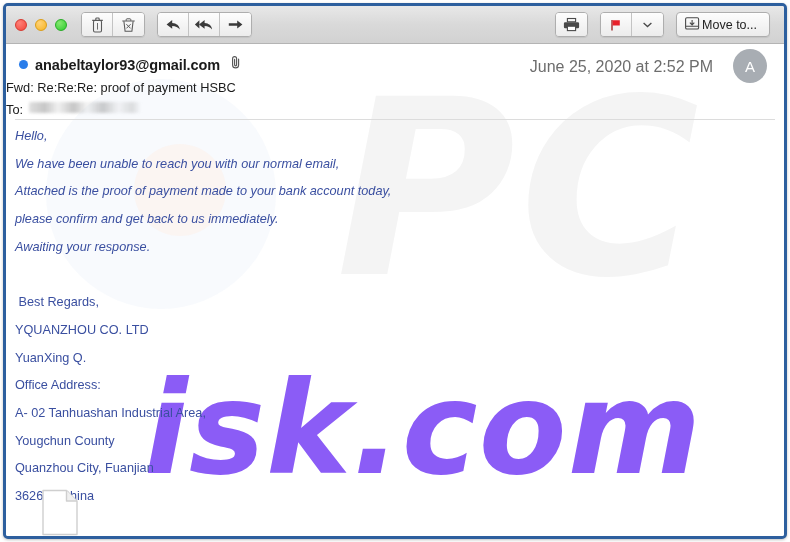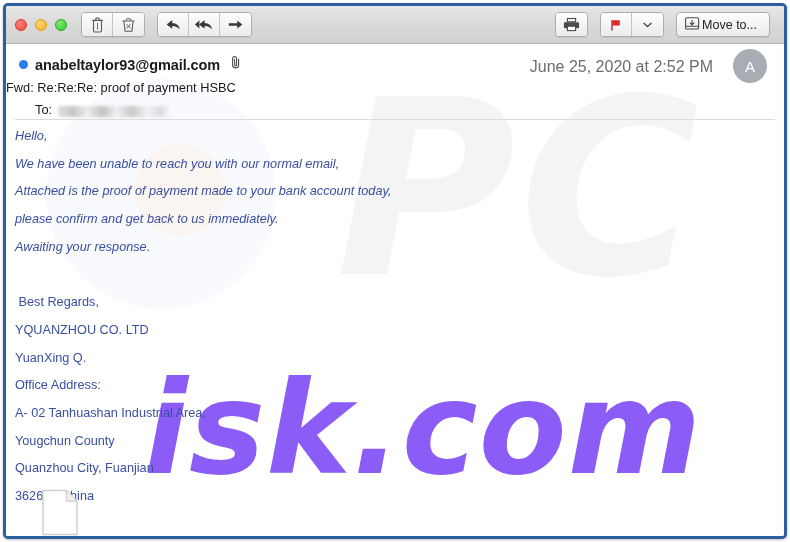--- a/index.html
+++ b/index.html
@@ -184,22 +184,21 @@
     letter-spacing: -.1px;
   }
   .clip-wrap { margin-left: 10px; display: inline-flex; align-items: center; }
   #subject {
     font-size: 12.8px;
     color: #1b1b1b;
     margin-top: 7px;
   }
   .to-row {
     display: flex;
-    align-items: flex-end;
-    padding-left: 29px;
+    align-items: flex-start;
     margin-top: 7px;
   }
   #to-label {
     font-size: 12.8px;
     color: #1b1b1b;
     margin-right: 6px;
   }
   #to-redacted {
     width: 112px;
     height: 11px;

